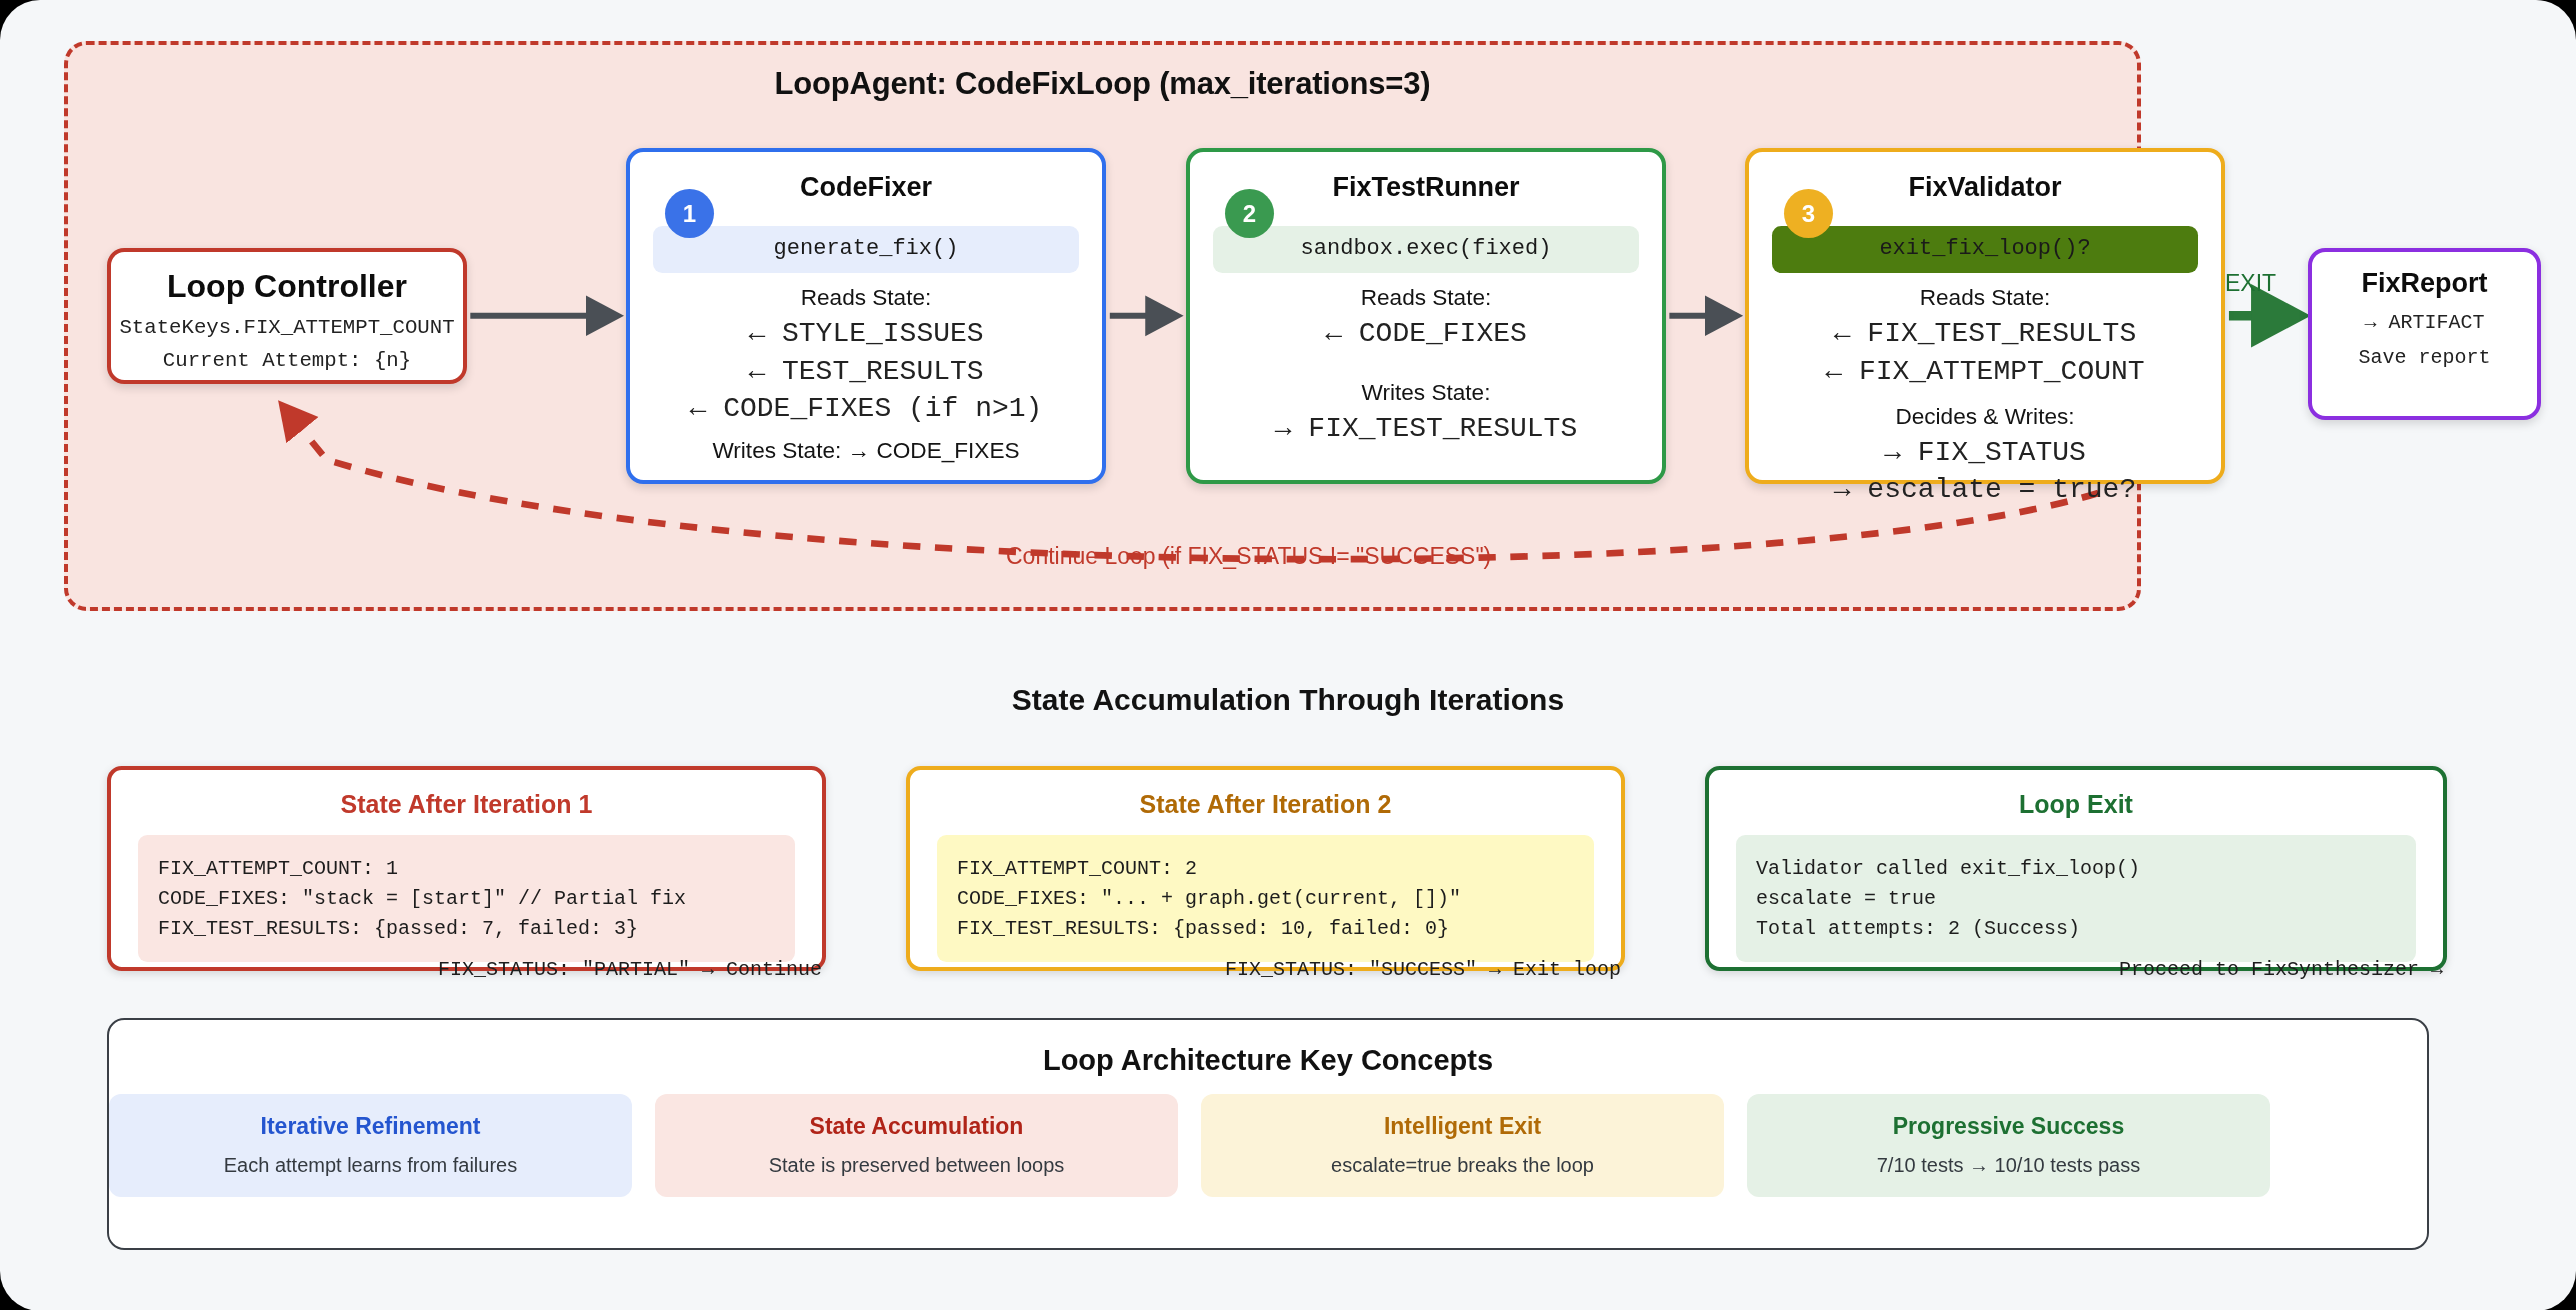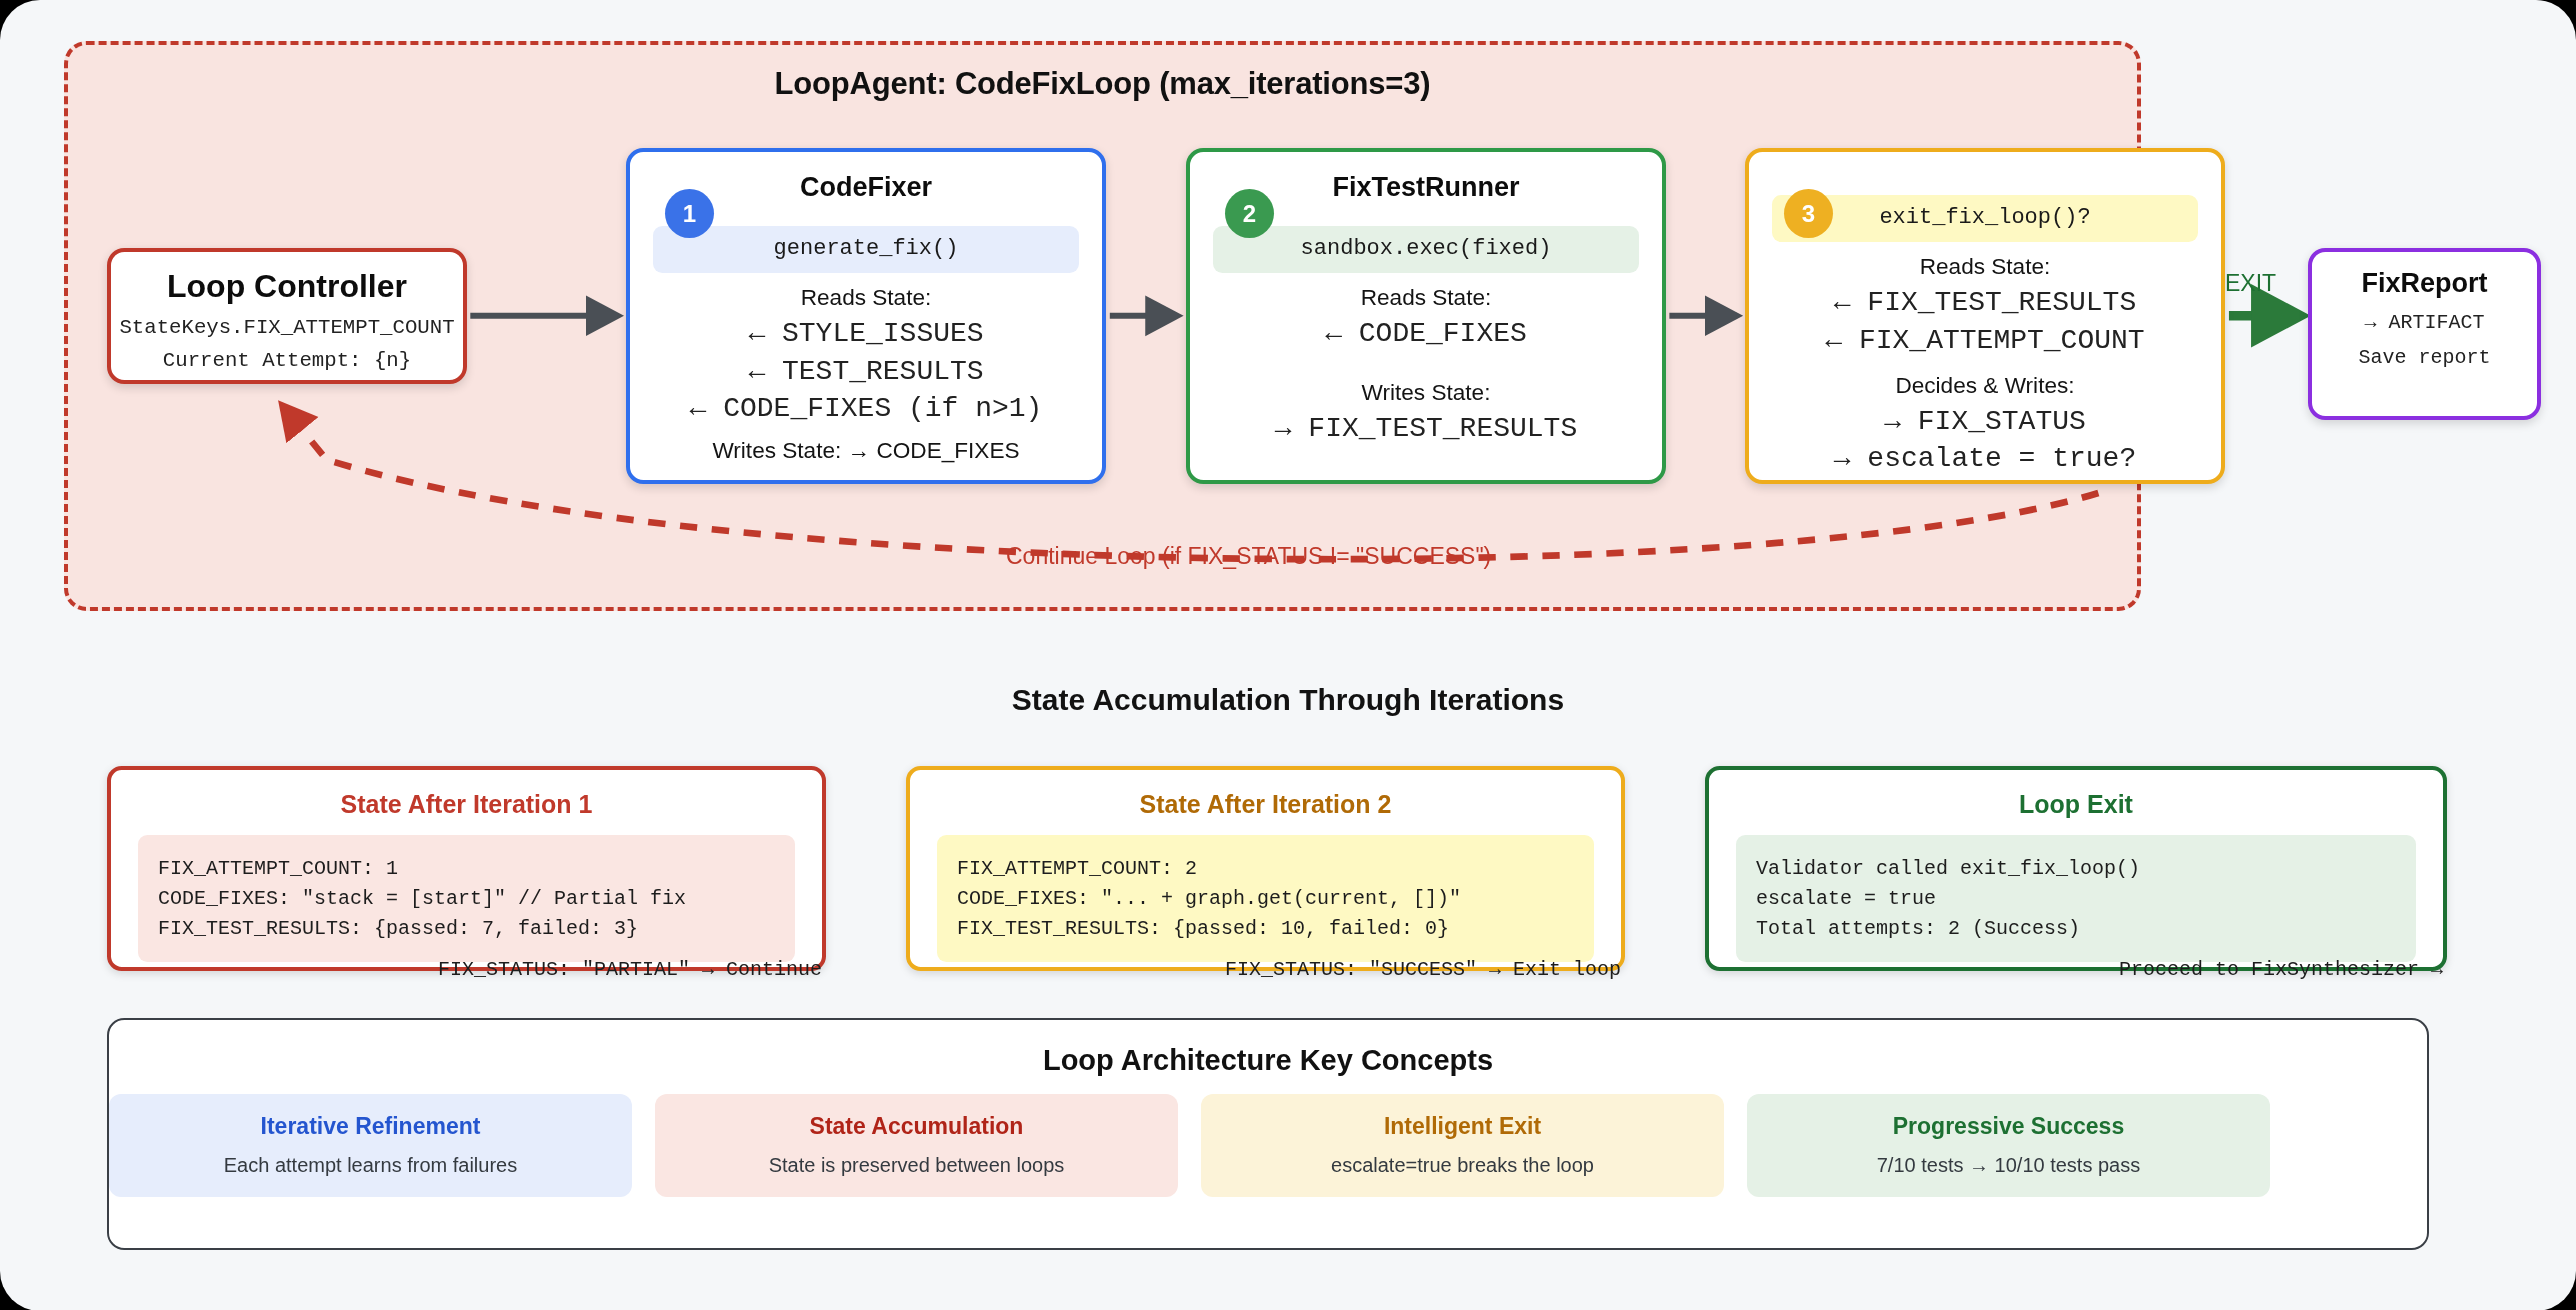--- a/index.html
+++ b/index.html
@@ -124,21 +124,21 @@
   #node-fixtestrunner .method-chip { background: #e5f1e6; }
 
   #node-fixvalidator {
     left: 1745px; top: 148px;
     width: 480px; height: 336px;
     border: 4px solid #eeac1c;
     padding-top: 20px;
     overflow: visible;
   }
   #node-fixvalidator .badge { background: #eeb022; left: 35px; top: 37px; }
-  #node-fixvalidator .method-chip { background: #fef9c3; }
+  #node-fixvalidator .method-chip { background: #4d7c0f; }
 
   #node-fixreport {
     left: 2308px; top: 248px;
     width: 233px; height: 172px;
     border: 4px solid #8b2fe0;
     padding-top: 16px;
   }
   #node-fixreport .node-title { font-size: 27px; }
   #node-fixreport .mono-line { font-size: 20px; margin-top: 12px; }
 
@@ -314,20 +314,21 @@
     <div class="node-title">FixTestRunner</div>
     <div class="method-chip" style="margin-top:22.6px;">sandbox.exec(fixed)</div>
     <div class="sec-label">Reads State:</div>
     <div class="mono-line">← CODE_FIXES</div>
     <div class="sec-label" style="margin-top:31px;">Writes State:</div>
     <div class="mono-line">→ FIX_TEST_RESULTS</div>
   </div>
 
   <div class="node" id="node-fixvalidator">
     <div class="badge">3</div>
+    <div class="node-title">FixValidator</div>
     <div class="method-chip" style="margin-top:22.6px;">exit_fix_loop()?</div>
     <div class="sec-label">Reads State:</div>
     <div class="mono-line">← FIX_TEST_RESULTS</div>
     <div class="mono-line">← FIX_ATTEMPT_COUNT</div>
     <div class="sec-label" style="margin-top:17.3px;">Decides &amp; Writes:</div>
     <div class="mono-line">→ FIX_STATUS</div>
     <div class="mono-line">→ escalate = true?</div>
   </div>
 
   <div class="node" id="node-fixreport">

